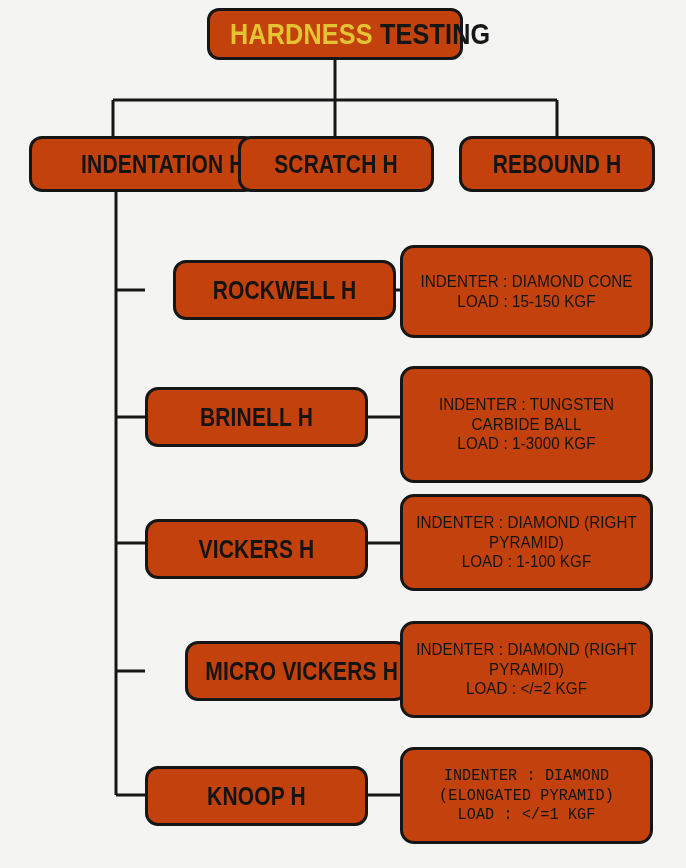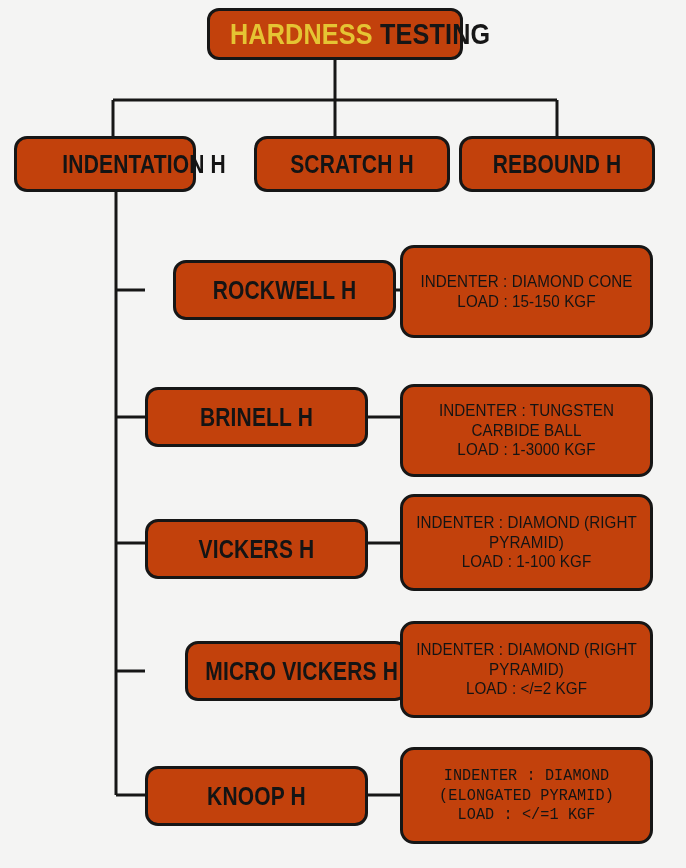--- a/index.html
+++ b/index.html
@@ -65,22 +65,22 @@
   }
   .t-hard { color: #e5c433; }
   .t-test { color: #161616; }
 
   
   .lvl2 {
     top: 136px;
     height: 56px;
   }
   .lvl2 .node-label { font-size: 25px; }
-  #node-indentation { left: 14px;  width: 182px; padding-left: 34px; }
-  #node-scratch     { left: 238px; width: 196px; margin-left: 16px; }
+  #node-indentation { left: 29px;  width: 228px; padding-left: 34px; }
+  #node-scratch     { left: 238px; width: 196px; }
   #node-rebound     { left: 459px; width: 196px; }
 
   
   .method {
     left: 145px;
     width: 223px;
     height: 60px;
   }
   .method .node-label { font-size: 25px; }
 
@@ -98,21 +98,21 @@
     line-height: 1.18;
     letter-spacing: 0.1px;
     transform: scaleX(0.92);
     white-space: pre-line;
   }
 
   
   .row1 .method { top: 260px; margin-left: 28px; }
   .row1 .detail { top: 245px; height: 93px; }
   .row2 .method { top: 387px; }
-  .row2 .detail { top: 384px; height: 93px; }
+  .row2 .detail { top: 366px; height: 117px; }
   .row3 .method { top: 519px; }
   .row3 .detail { top: 494px; height: 97px; }
   .row4 .method { top: 641px; margin-left: 40px; }
   .row4 .detail { top: 621px; height: 97px; }
   .row5 .method { top: 766px; }
   .row5 .detail { top: 747px; height: 97px; font-family: Liberation Mono, monospace; }
 </style>
 </head>
 <body>
 

